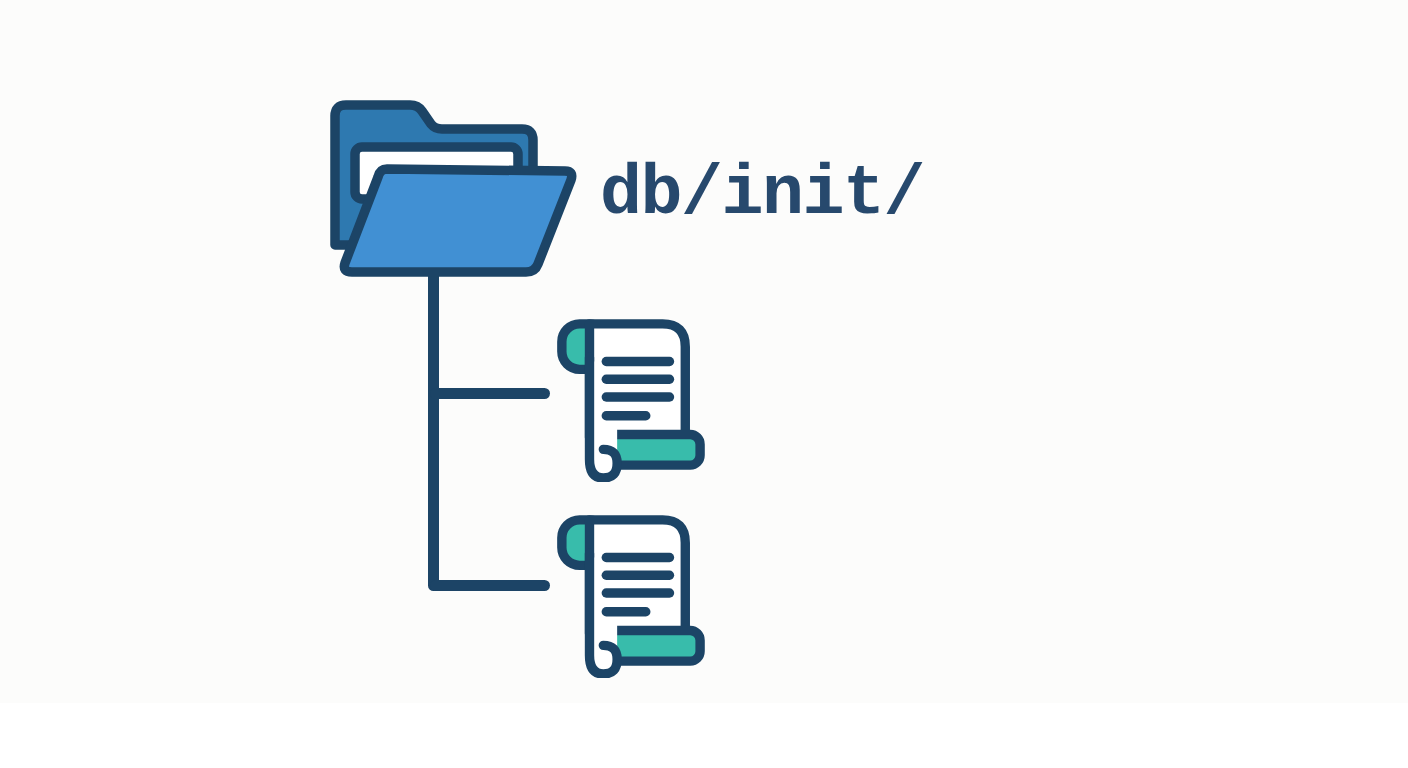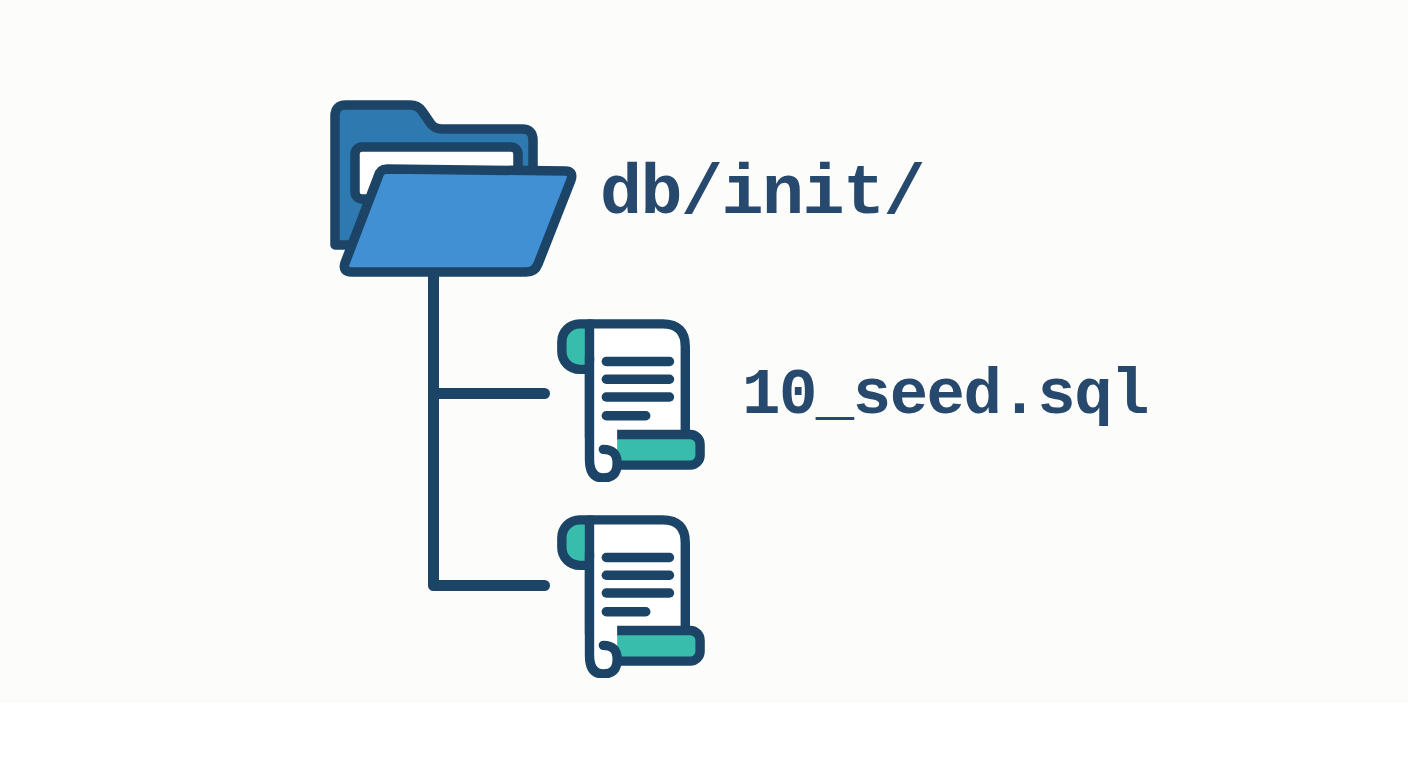--- a/index.html
+++ b/index.html
@@ -84,21 +84,20 @@
       <path d="M62 74 L240 76 Q249 76 246 85 L213 169 Q210 177 201 177 H27 Q17 177 20 168 L53 82 Q55 74 62 74 Z" class="ink fill-front"></path>
     </svg>
   </div>
   <div class="abs node-label folder-label">db/init/</div>
 
   <div class="abs scroll-icon-box-1">
     <svg viewBox="0 0 160 172" width="158" height="170">
         <use href="#sym-scroll"></use>
       </svg>
   </div>
-  <div class="abs node-label file-label-1">10_seed.sql</div>
 
   <div class="abs scroll-icon-box-2">
     <svg viewBox="0 0 160 172" width="158" height="170">
         <use href="#sym-scroll"></use>
       </svg>
   </div>
 
 </div>
 
 </body></html>

